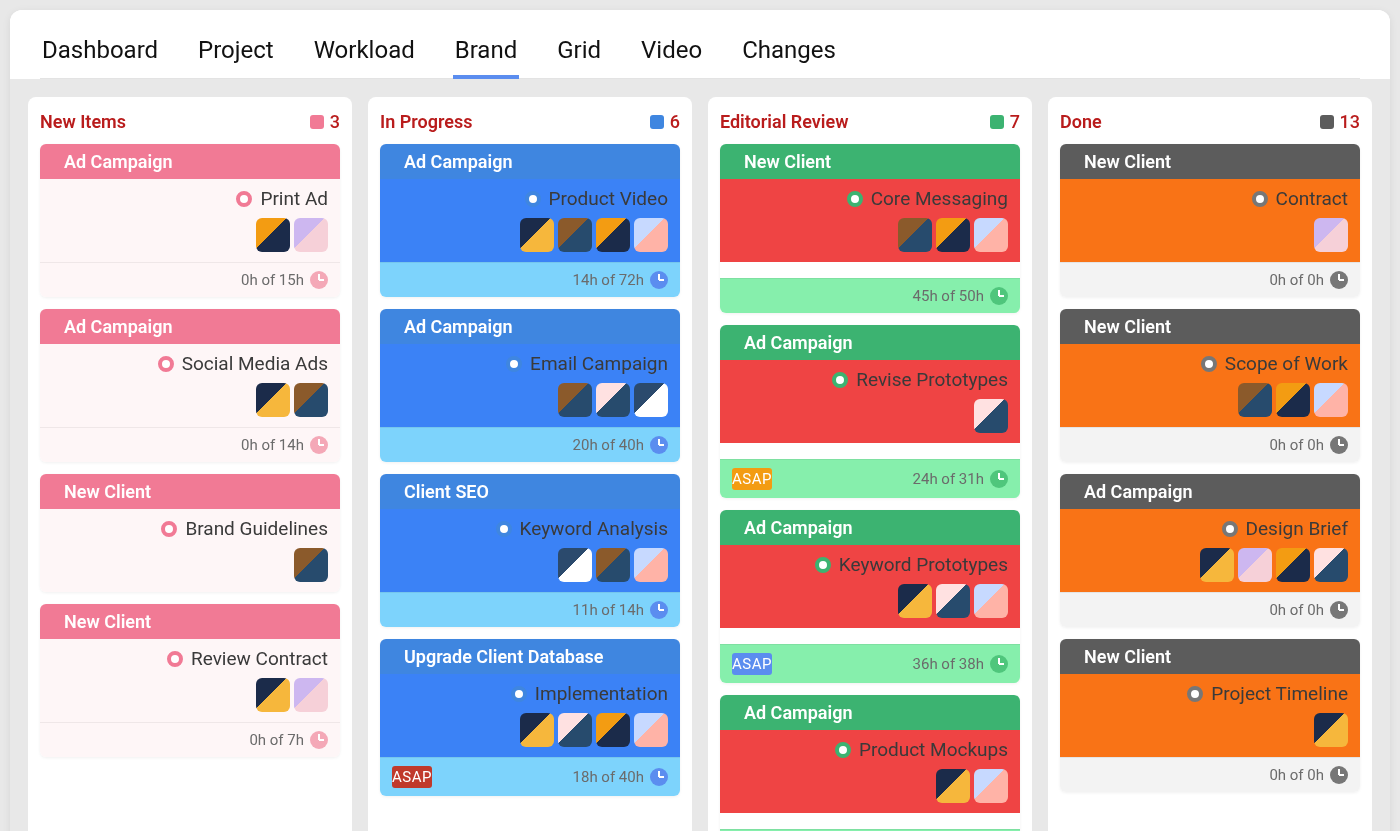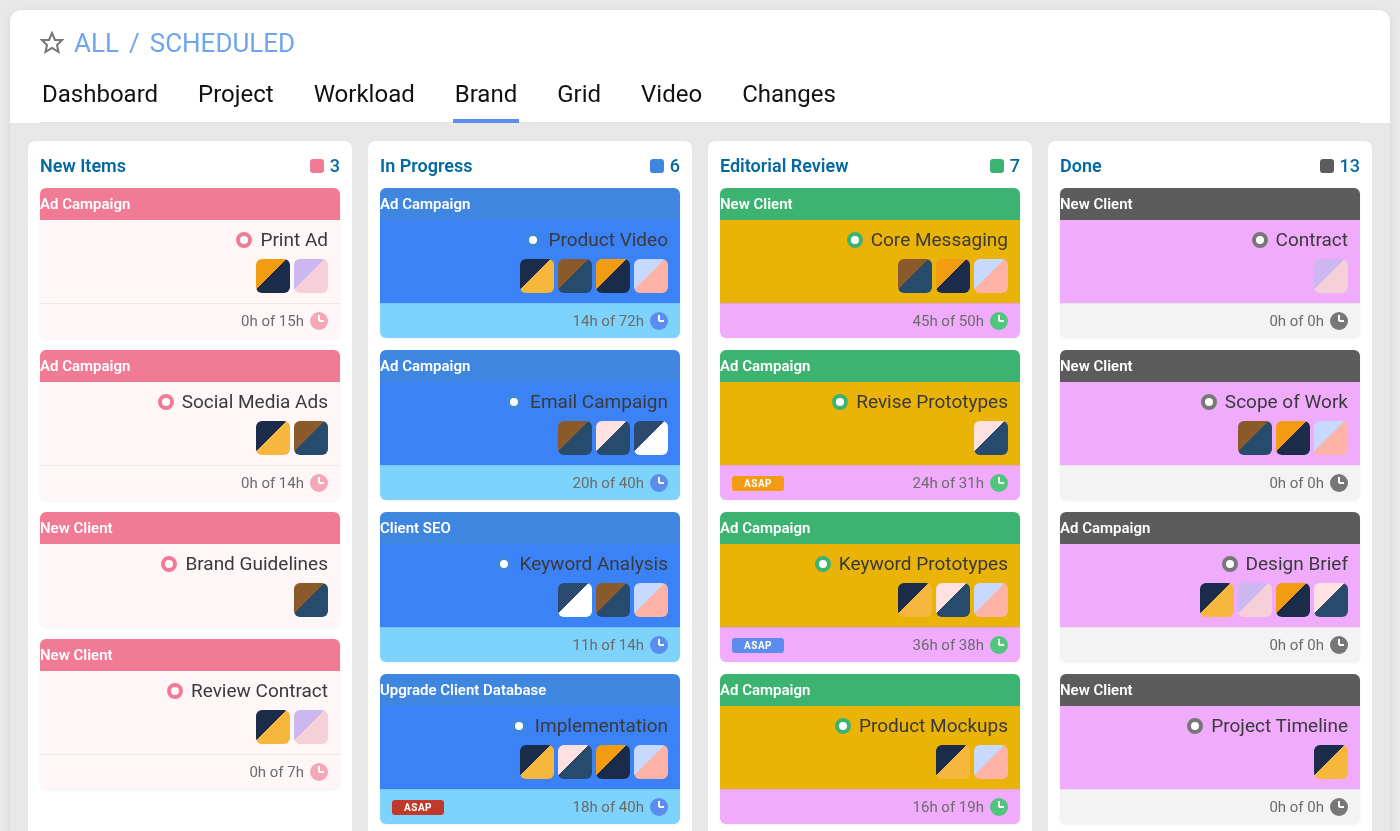--- a/index.html
+++ b/index.html
@@ -9,82 +9,72 @@
 .breadcrumb { display: flex; align-items: center; gap: 10px; font-size: 26px; font-weight: 400; margin-bottom: 14px; }
 .breadcrumb .star-icon { width: 24px; height: 24px; display:inline-flex; }
 .breadcrumb .all { color: #6fa4ef; }
 .breadcrumb .sep { color: #6fa4ef; }
 .breadcrumb .scheduled { color: #6fa4ef; }
 .tabs { display: flex; gap: 36px; font-size: 24px; color: #111; border-bottom: 1px solid #e3e3e3; }
 .tab { padding: 8px 2px 14px 2px; cursor: pointer; position: relative; }
 .tab.active::after { content:""; position:absolute; left:0; right:0; bottom:-1px; height:4px; background:#5b8def; }
 .board { display: flex; gap: 16px; padding: 18px 18px 24px 18px; background: #e8e8e8; }
 .column { flex:1; background:#fff; border-radius:8px; padding: 14px 12px 16px 12px; display:flex; flex-direction:column; gap:12px; min-width:0; }
-.col-head { display:flex; justify-content:space-between; align-items:center; font-size:18px; font-weight:600; color:#0369a1; }
+.col-head { display:flex; justify-content:space-between; align-items:center; font-size:18px; font-weight:600; color:#b91c1c; }
 .col-head .meta { display:flex; align-items:center; gap:6px; font-size:18px; font-weight:500; }
 .sq { width:14px; height:14px; border-radius:3px; display:inline-block; }
 .card { border-radius:6px; overflow:hidden; box-shadow: 0 1px 3px rgba(0,0,0,0.06); }
-.card-tag { color:#fff; font-size:15px; font-weight:600; padding:7px 0; }
+.card-tag { color:#fff; font-size:18px; font-weight:600; padding:7px 24px; }
 .card-body { padding:8px 12px 10px 12px; display:flex; flex-direction:column; gap:8px;align-items:flex-end; }
 .card-title-row { display:flex; align-items:center; gap:8px; }
 .status-dot { width:16px; height:16px; border-radius:50%; border:4px solid; background:#fff; flex-shrink:0; }
 .card-title { font-size:19px; color:#3a3a3a; }
 .avatars { display:flex; gap:4px; justify-content:flex-end; }
 .avatar { width:34px; height:34px; border-radius:6px; display:inline-block; }
 .card-footer { display:flex; justify-content:space-between; align-items:center; border-top:1px solid rgba(0,0,0,0.06); padding:8px 12px; font-size:15px; color:#6b6b6b; }
-.asap-badge { font-size:10px; font-weight:700; color:#fff; padding:2px 12px; border-radius:3px; letter-spacing:0.5px; }
+.asap-badge { font-size:15px; font-weight:400; color:#fff; padding:2px 0; border-radius:3px; letter-spacing:0.5px; }
 .time-wrap { display:flex; align-items:center; gap:6px; margin-left:auto; }
 .clock { width:18px; height:18px; border-radius:50%; position:relative; }
 .clock::before { content:""; position:absolute; top:3px; left:50%; width:2px; height:6px; background:#fff; transform:translateX(-50%); }
 .clock::after { content:""; position:absolute; top:8px; left:50%; width:5px; height:2px; background:#fff; }
 
 .col-pink .card-tag { background:#f17a95; }
 .col-pink .card-body { background:#fef6f7; }
 .col-pink .card-footer { background:#fef6f7; }
 .col-pink .status-dot { border-color:#f17a95; }
 .col-pink .clock { background:#f4a8b7; }
 .col-blue .card-tag { background:#3f86e0; }
 .col-blue .card-body { background:#3b82f6; }
 .col-blue .card-footer { background:#7dd3fc; }
 .col-blue .status-dot { border-color:#3f86e0; }
 .col-blue .clock { background:#5b8def; }
 .col-green .card-tag { background:#3cb371; }
-.col-green .card-body { background:#eab308; }
-.col-green .card-footer { background:#f0abfc; }
+.col-green .card-body { background:#ef4444; }
+.col-green .card-footer { background:#86efac;margin-top:16px; }
 .col-green .status-dot { border-color:#3cb371; }
 .col-green .clock { background:#4fc67c; }
 .col-grey .card-tag { background:#5c5c5c; }
-.col-grey .card-body { background:#f0abfc; }
+.col-grey .card-body { background:#f97316; }
 .col-grey .card-footer { background:#f3f3f3; }
 .col-grey .status-dot { border-color:#777; }
 .col-grey .clock { background:#777; }
 
 .av1 { background: linear-gradient(135deg,#f39c12 45%,#1b2b4a 45%); }
 .av2 { background: linear-gradient(135deg,#cdb7f0 45%,#f6d0d8 45%); }
 .av3 { background: linear-gradient(135deg,#1b2b4a 45%,#f6b73c 45%); }
 .av4 { background: linear-gradient(135deg,#8b5a2b 45%,#274b6d 45%); }
 .av5 { background: linear-gradient(135deg,#ffe1e1 45%,#274b6d 45%); }
 .av6 { background: linear-gradient(135deg,#c7d9ff 45%,#ffb3a7 45%); }
 .av8 { background: linear-gradient(135deg,#2b4a6d 45%,#fff 45%); }
 </style>
 </head>
 <body>
 
 <div class="app">
   <div class="header">
-    <div class="breadcrumb">
-      <span class="star-icon">
-        <svg viewBox="0 0 24 24" width="24" height="24" fill="none" stroke="#757575" stroke-width="2">
-            <polygon points="12 2 15 9 22 9 17 14 18.5 21 12 17 5.5 21 7 14 2 9 9 9 12 2"></polygon>
-          </svg>
-      </span>
-      <span class="all">ALL</span>
-      <span class="sep">/</span>
-      <span class="scheduled">SCHEDULED</span>
-    </div>
     <div class="tabs" id="tabs">
         <div class="tab">Dashboard</div>
         <div class="tab">Project</div>
         <div class="tab">Workload</div>
         <div class="tab active">Brand</div>
         <div class="tab">Grid</div>
         <div class="tab">Video</div>
         <div class="tab">Changes</div>
       </div>
   </div>

